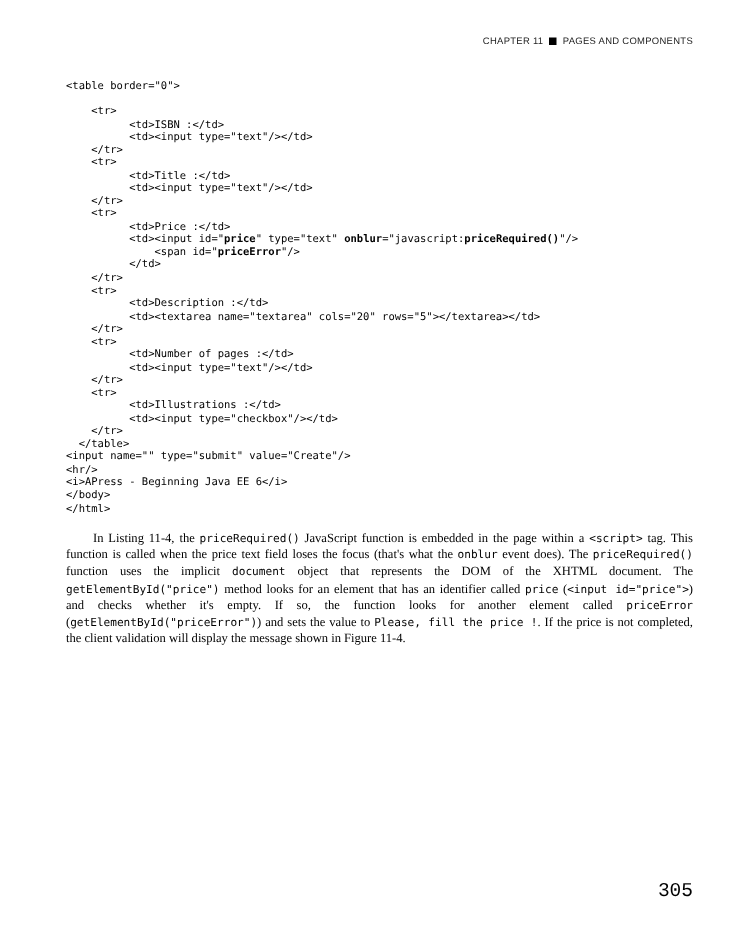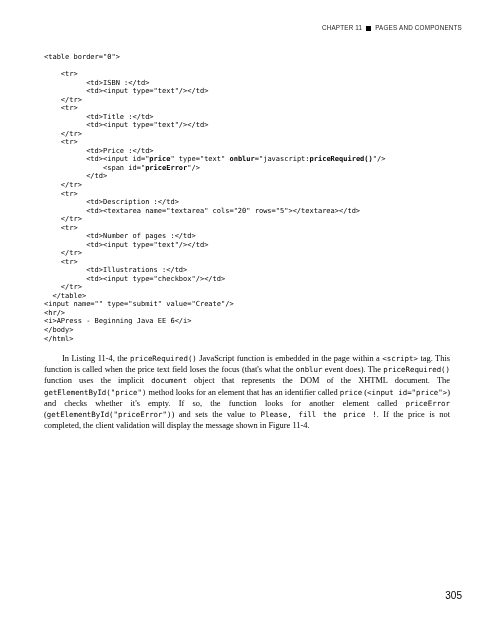--- a/index.html
+++ b/index.html
@@ -39,34 +39,34 @@
     line-height: 1.22;
     white-space: pre;
     margin: 0 0 10px 0;
     color: #000;
   }
   pre.code b { font-weight: bold; }
   .para {
     font-size: 8.4px;
     line-height: 1.33;
     text-align: justify;
-    margin: 8px 12px 0 0;
+    margin: 8px 0 0 0;
     font-family: "Palatino Linotype", Palatino, Georgia, serif;
     text-indent: 18px;
   }
   .mono {
     font-family: "Lucida Console", Menlo, Consolas, monospace;
     font-size: 7.4px;
   }
   .pagenum {
     position: absolute;
     right: 38px;
     bottom: 16px;
-    font-size: 10px;
-    font-family: Liberation Sans, sans-serif;
+    font-size: 13px;
+    font-family: Liberation Mono, monospace;
     margin-left: 40px;
   }
 </style>
 </head>
 <body>
 
 <div class="page">
   <div class="header">
     <span>CHAPTER 11</span>
     <span class="box"></span>

